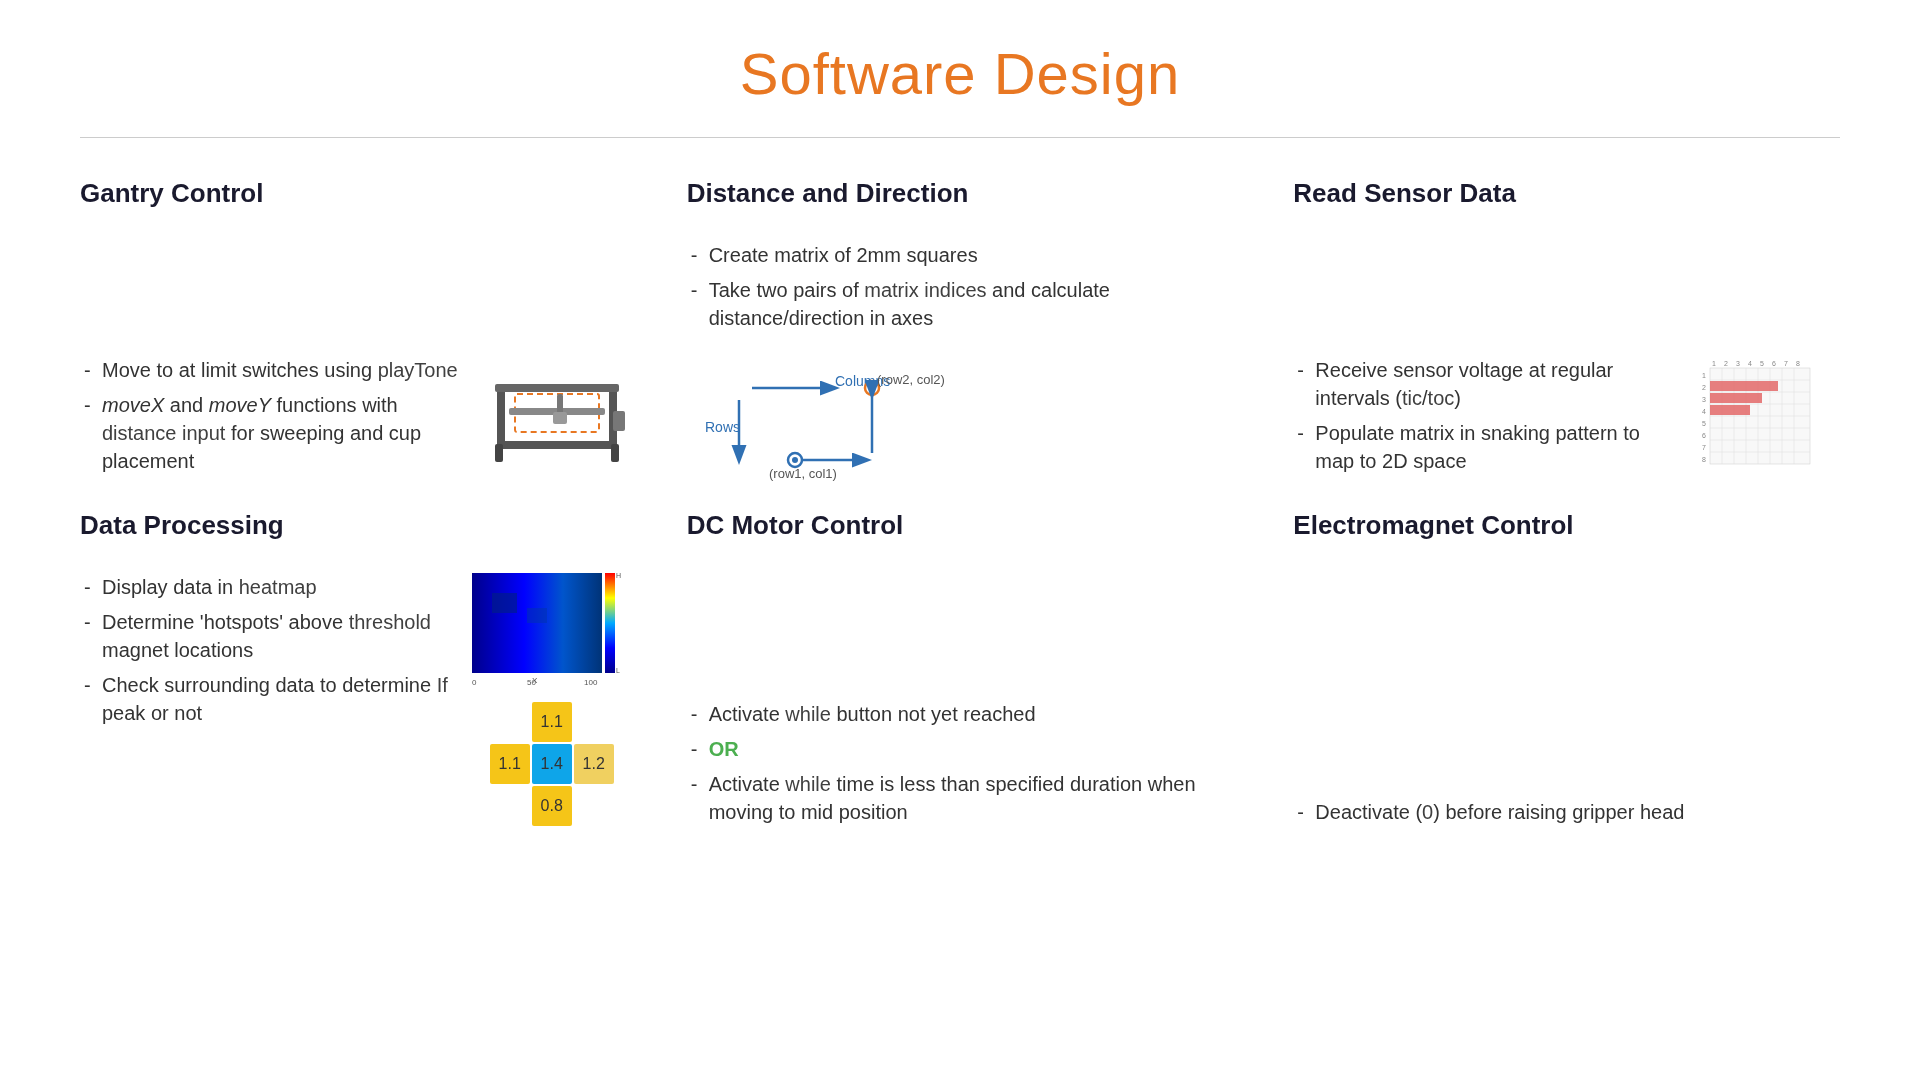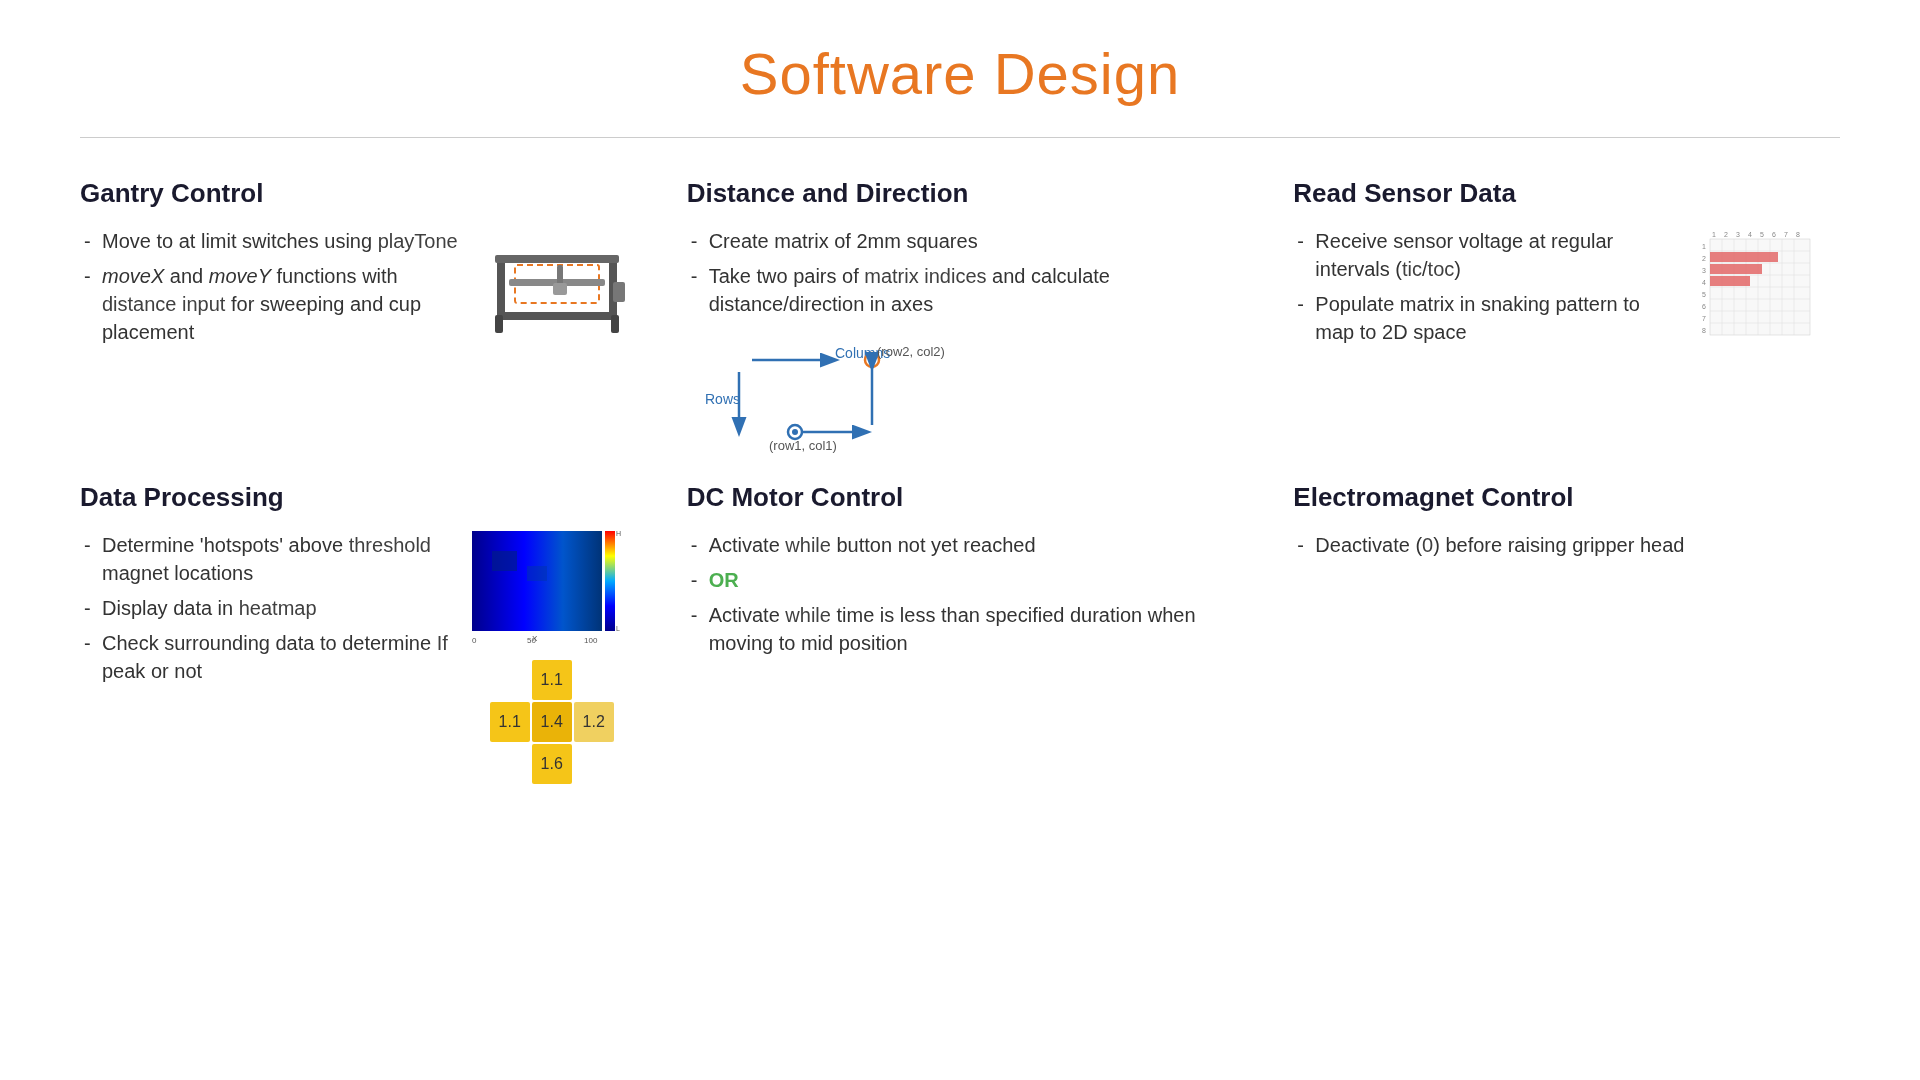--- a/index.html
+++ b/index.html
@@ -34,21 +34,21 @@
       border-top: 1.5px solid #ccc;
       margin-bottom: 40px;
     }
     .grid {
       display: grid;
       grid-template-columns: 1fr 1fr 1fr;
       grid-template-rows: auto auto;
       gap: 30px 60px;
       width: 100%;
     }
-    .section { display: flex; flex-direction: column; gap: 10px; }
+    .section { display: flex; flex-direction: column; gap: 24px; justify-content: space-between; }
     .section-title {
       font-size: 26px;
       font-weight: 700;
       color: #1a1a2e;
       margin-bottom: 8px;
     }
     .bullet-list { list-style: none; padding: 0; margin: 0; display: flex; flex-direction: column; gap: 7px; }
     .bullet-list li {
       font-size: 20px;
       color: #333;
@@ -92,21 +92,21 @@
 
     
     .peak-grid { display: grid; grid-template-columns: 40px 40px 40px; grid-template-rows: 40px 40px 40px; gap: 2px; margin-top: 4px; margin-left: 18px; }
     .peak-cell {
       display: flex; align-items: center; justify-content: center;
       font-size: 16px; font-weight: 500; color: #333;
       border-radius: 2px;
     }
     .cell-empty { background: transparent; }
     .cell-yellow { background: #f5c518; }
-    .cell-orange-lt { background: #eab308; }
+    .cell-orange-lt { background: #0ea5e9; }
     .cell-yellow2 { background: #f0d060; }
   </style>
 </head>
 <body>
 
 <div class="page">
   <h1 class="main-title">Software Design</h1>
   <hr class="divider">
 
   <div class="grid">
@@ -260,24 +260,24 @@
         </div>
       </div>
     </div>
 
     <div class="section">
       <div class="section-title">Data Processing</div>
       <div class="data-proc-inner">
         <div class="gantry-text">
           <ul class="bullet-list">
             <li>
+              Display data in <span class="orange">heatmap</span>
+            </li>
+            <li>
               Determine 'hotspots' above <span class="orange">threshold</span> magnet locations
-            </li>
-            <li>
-              Display data in <span class="orange">heatmap</span>
             </li>
             <li>
               Check surrounding data to determine <span class="orange">If</span> peak or not
             </li>
           </ul>
         </div>
         <div class="heatmap-container">
 
           <svg viewBox="0 0 155 115" width="155" height="115">
 
@@ -317,21 +317,21 @@
 
             <div class="peak-cell cell-empty"></div>
             <div class="peak-cell cell-yellow">1.1</div>
             <div class="peak-cell cell-empty"></div>
 
             <div class="peak-cell cell-yellow">1.1</div>
             <div class="peak-cell cell-orange-lt">1.4</div>
             <div class="peak-cell cell-yellow2">1.2</div>
 
             <div class="peak-cell cell-empty"></div>
-            <div class="peak-cell cell-yellow">1.6</div>
+            <div class="peak-cell cell-yellow">0.8</div>
             <div class="peak-cell cell-empty"></div>
           </div>
         </div>
       </div>
     </div>
 
     <div class="section">
       <div class="section-title">DC Motor Control</div>
       <ul class="bullet-list">
         <li>

